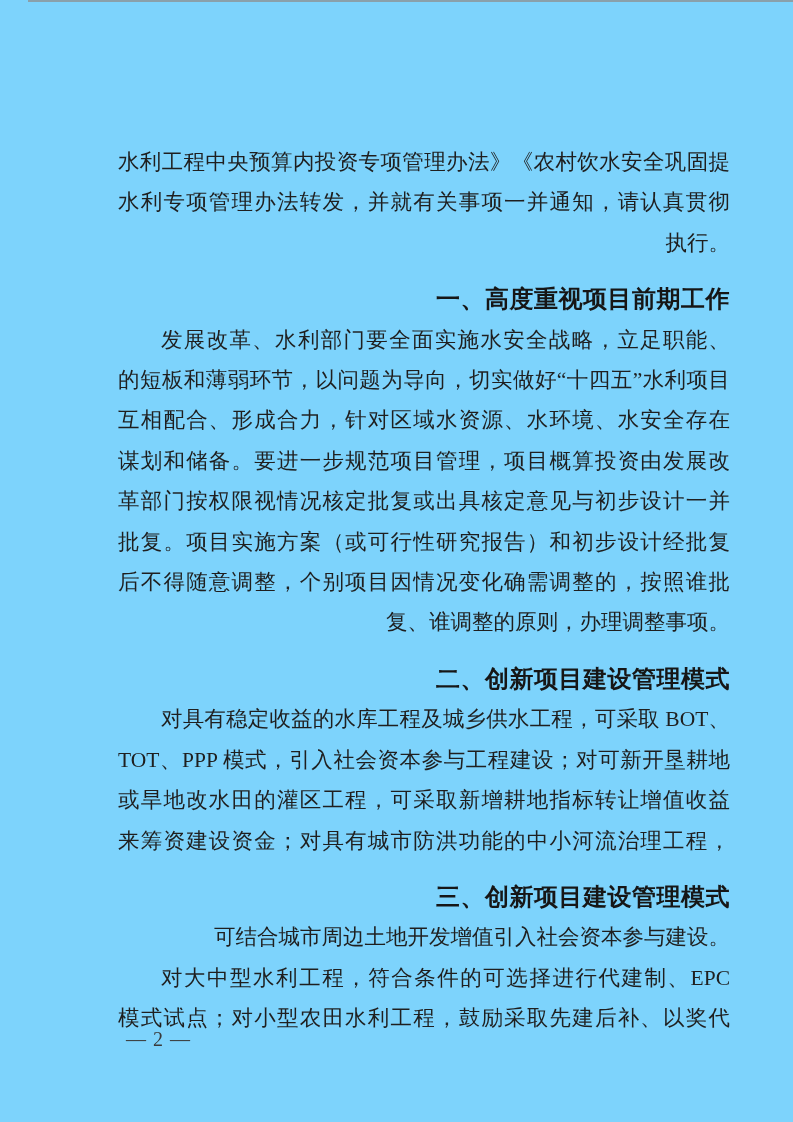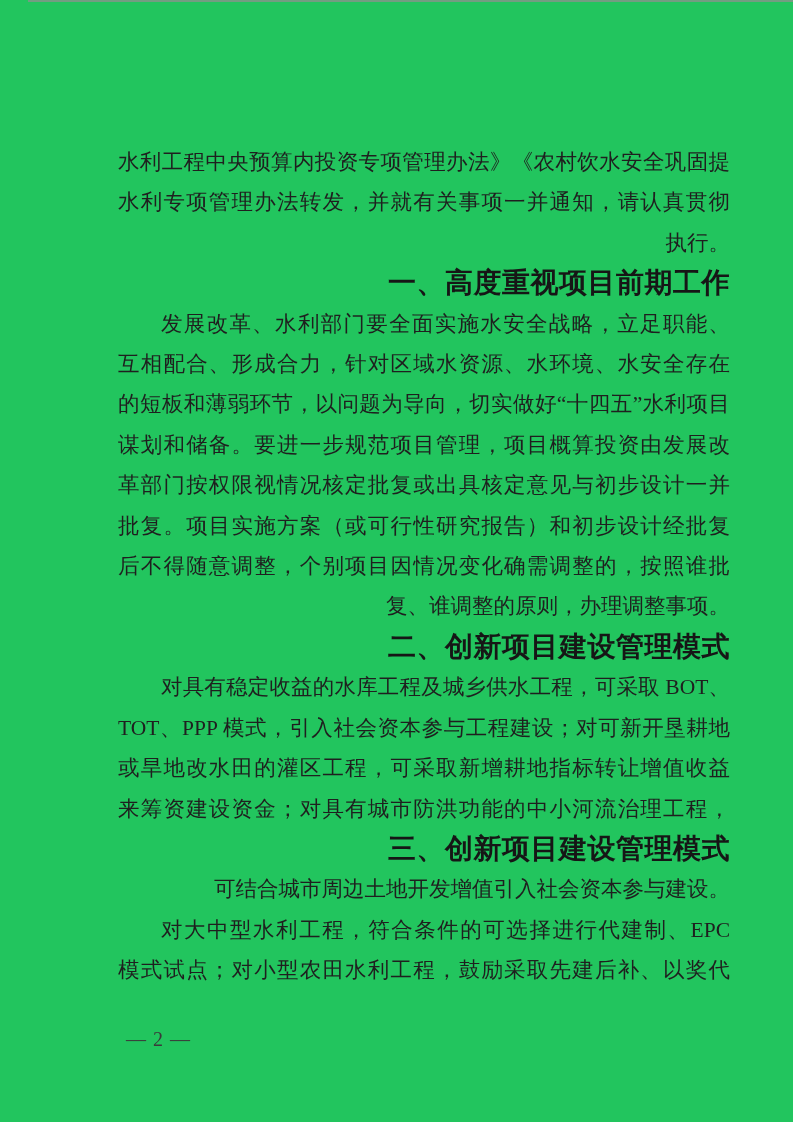--- a/index.html
+++ b/index.html
@@ -4,21 +4,21 @@
 <style>
   html, body {
     margin: 0;
     padding: 0;
     background: #ffffff;
   }
   .page {
     position: relative;
     width: 793px;
     height: 1122px;
-    background: #22c55e;
+    background: #7dd3fc;
     overflow: hidden;
   }
   
   .scan-edge {
     position: absolute;
     top: 0;
     left: 28px;
     right: 0;
     height: 2px;
     background: #8f8f8f;
@@ -40,23 +40,24 @@
   .fill {
     text-align: justify;
     text-align-last: justify;
   }
   .ind {
     text-indent: 43px;
   }
   .head {
     font-family: "Liberation Sans", "DejaVu Sans", sans-serif;
     font-weight: 700;
-    font-size: 28px;
+    font-size: 24px;
     letter-spacing: 0.5px;
     color: #161616;
+    margin-top: 16px;
   }
   .page-number {
     position: absolute;
     left: 126px;
     top: 1028px;
     font-family: "Liberation Serif", "DejaVu Serif", serif;
     font-size: 20px;
     letter-spacing: 1px;
     color: #3a3a3a;
   }
@@ -67,22 +68,22 @@
 <div class="page">
 
   <div class="scan-edge"></div>
 
   <div class="textblock">
     <div class="ln fill">水利工程中央预算内投资专项管理办法》《农村饮水安全巩固提</div>
     <div class="ln fill">水利专项管理办法转发，并就有关事项一并通知，请认真贯彻</div>
     <div class="ln">执行。</div>
     <div class="ln head ind">一、高度重视项目前期工作</div>
     <div class="ln ind fill">发展改革、水利部门要全面实施水安全战略，立足职能、</div>
+    <div class="ln fill">的短板和薄弱环节，以问题为导向，切实做好“十四五”水利项目</div>
     <div class="ln fill">互相配合、形成合力，针对区域水资源、水环境、水安全存在</div>
-    <div class="ln fill">的短板和薄弱环节，以问题为导向，切实做好“十四五”水利项目</div>
     <div class="ln fill">谋划和储备。要进一步规范项目管理，项目概算投资由发展改</div>
     <div class="ln fill">革部门按权限视情况核定批复或出具核定意见与初步设计一并</div>
     <div class="ln fill">批复。项目实施方案（或可行性研究报告）和初步设计经批复</div>
     <div class="ln fill">后不得随意调整，个别项目因情况变化确需调整的，按照谁批</div>
     <div class="ln">复、谁调整的原则，办理调整事项。</div>
     <div class="ln head ind">二、创新项目建设管理模式</div>
     <div class="ln ind fill">对具有稳定收益的水库工程及城乡供水工程，可采取 BOT、</div>
     <div class="ln fill">TOT、PPP 模式，引入社会资本参与工程建设；对可新开垦耕地</div>
     <div class="ln fill">或旱地改水田的灌区工程，可采取新增耕地指标转让增值收益</div>
     <div class="ln fill">来筹资建设资金；对具有城市防洪功能的中小河流治理工程，</div>

